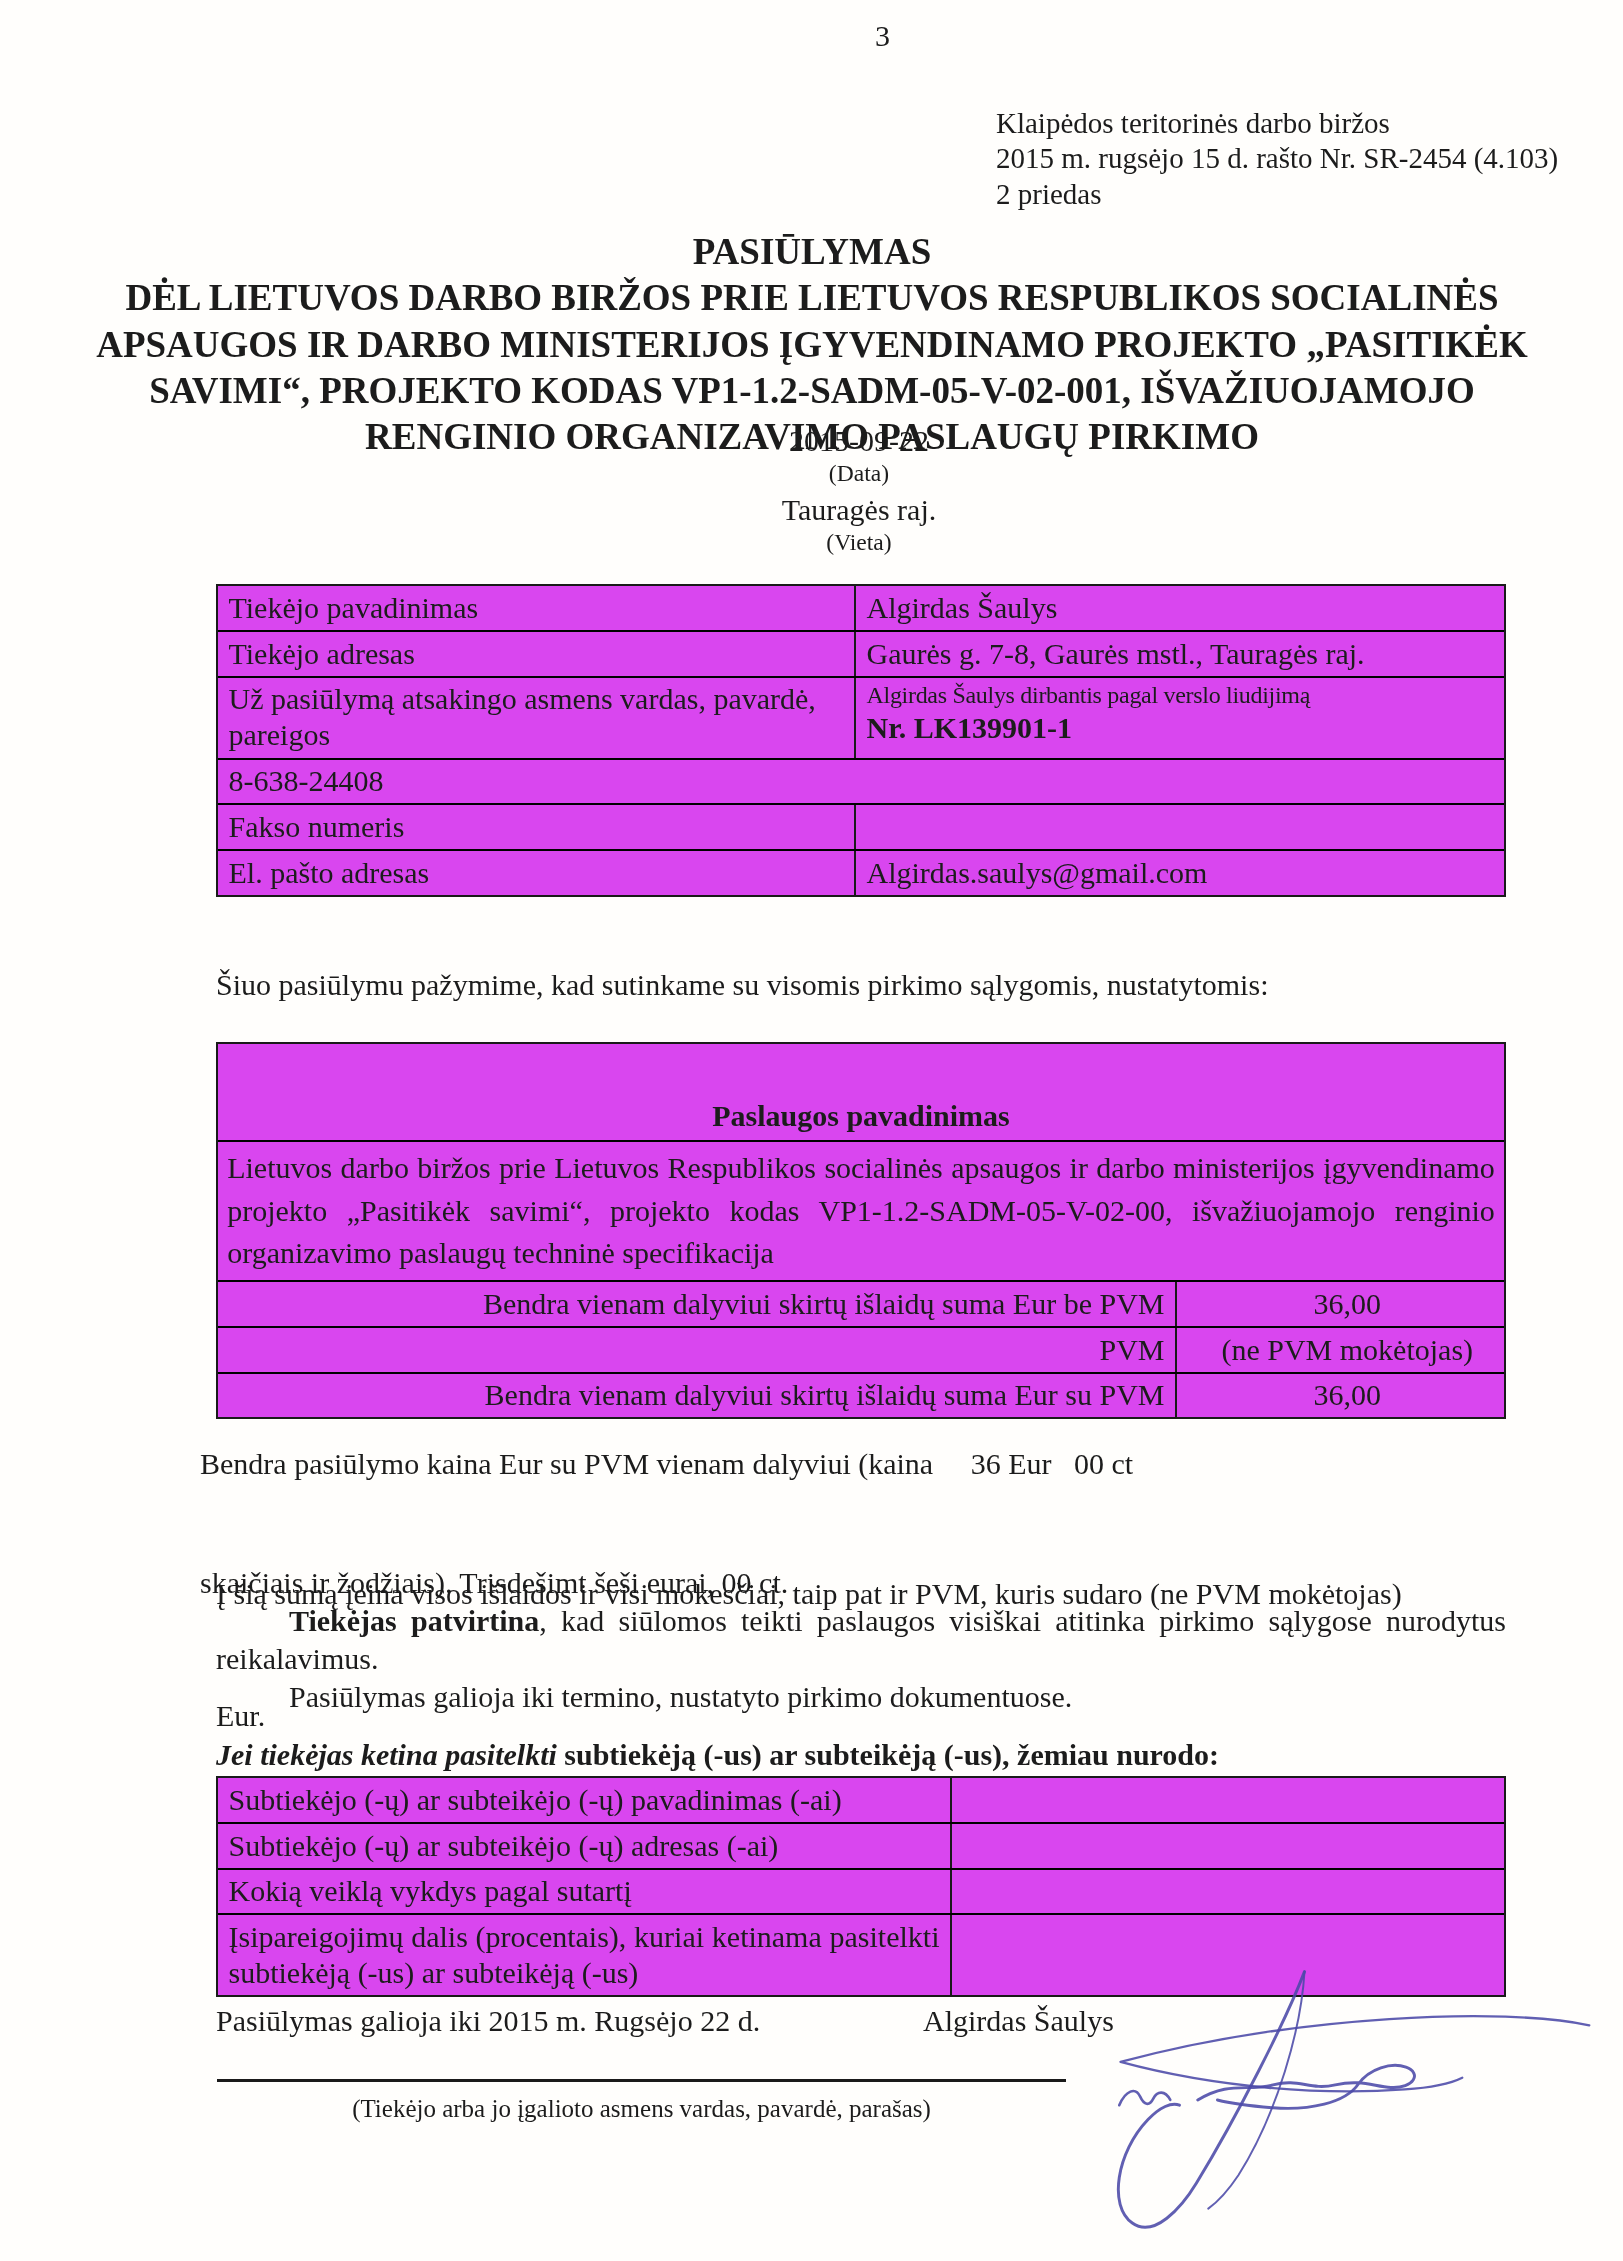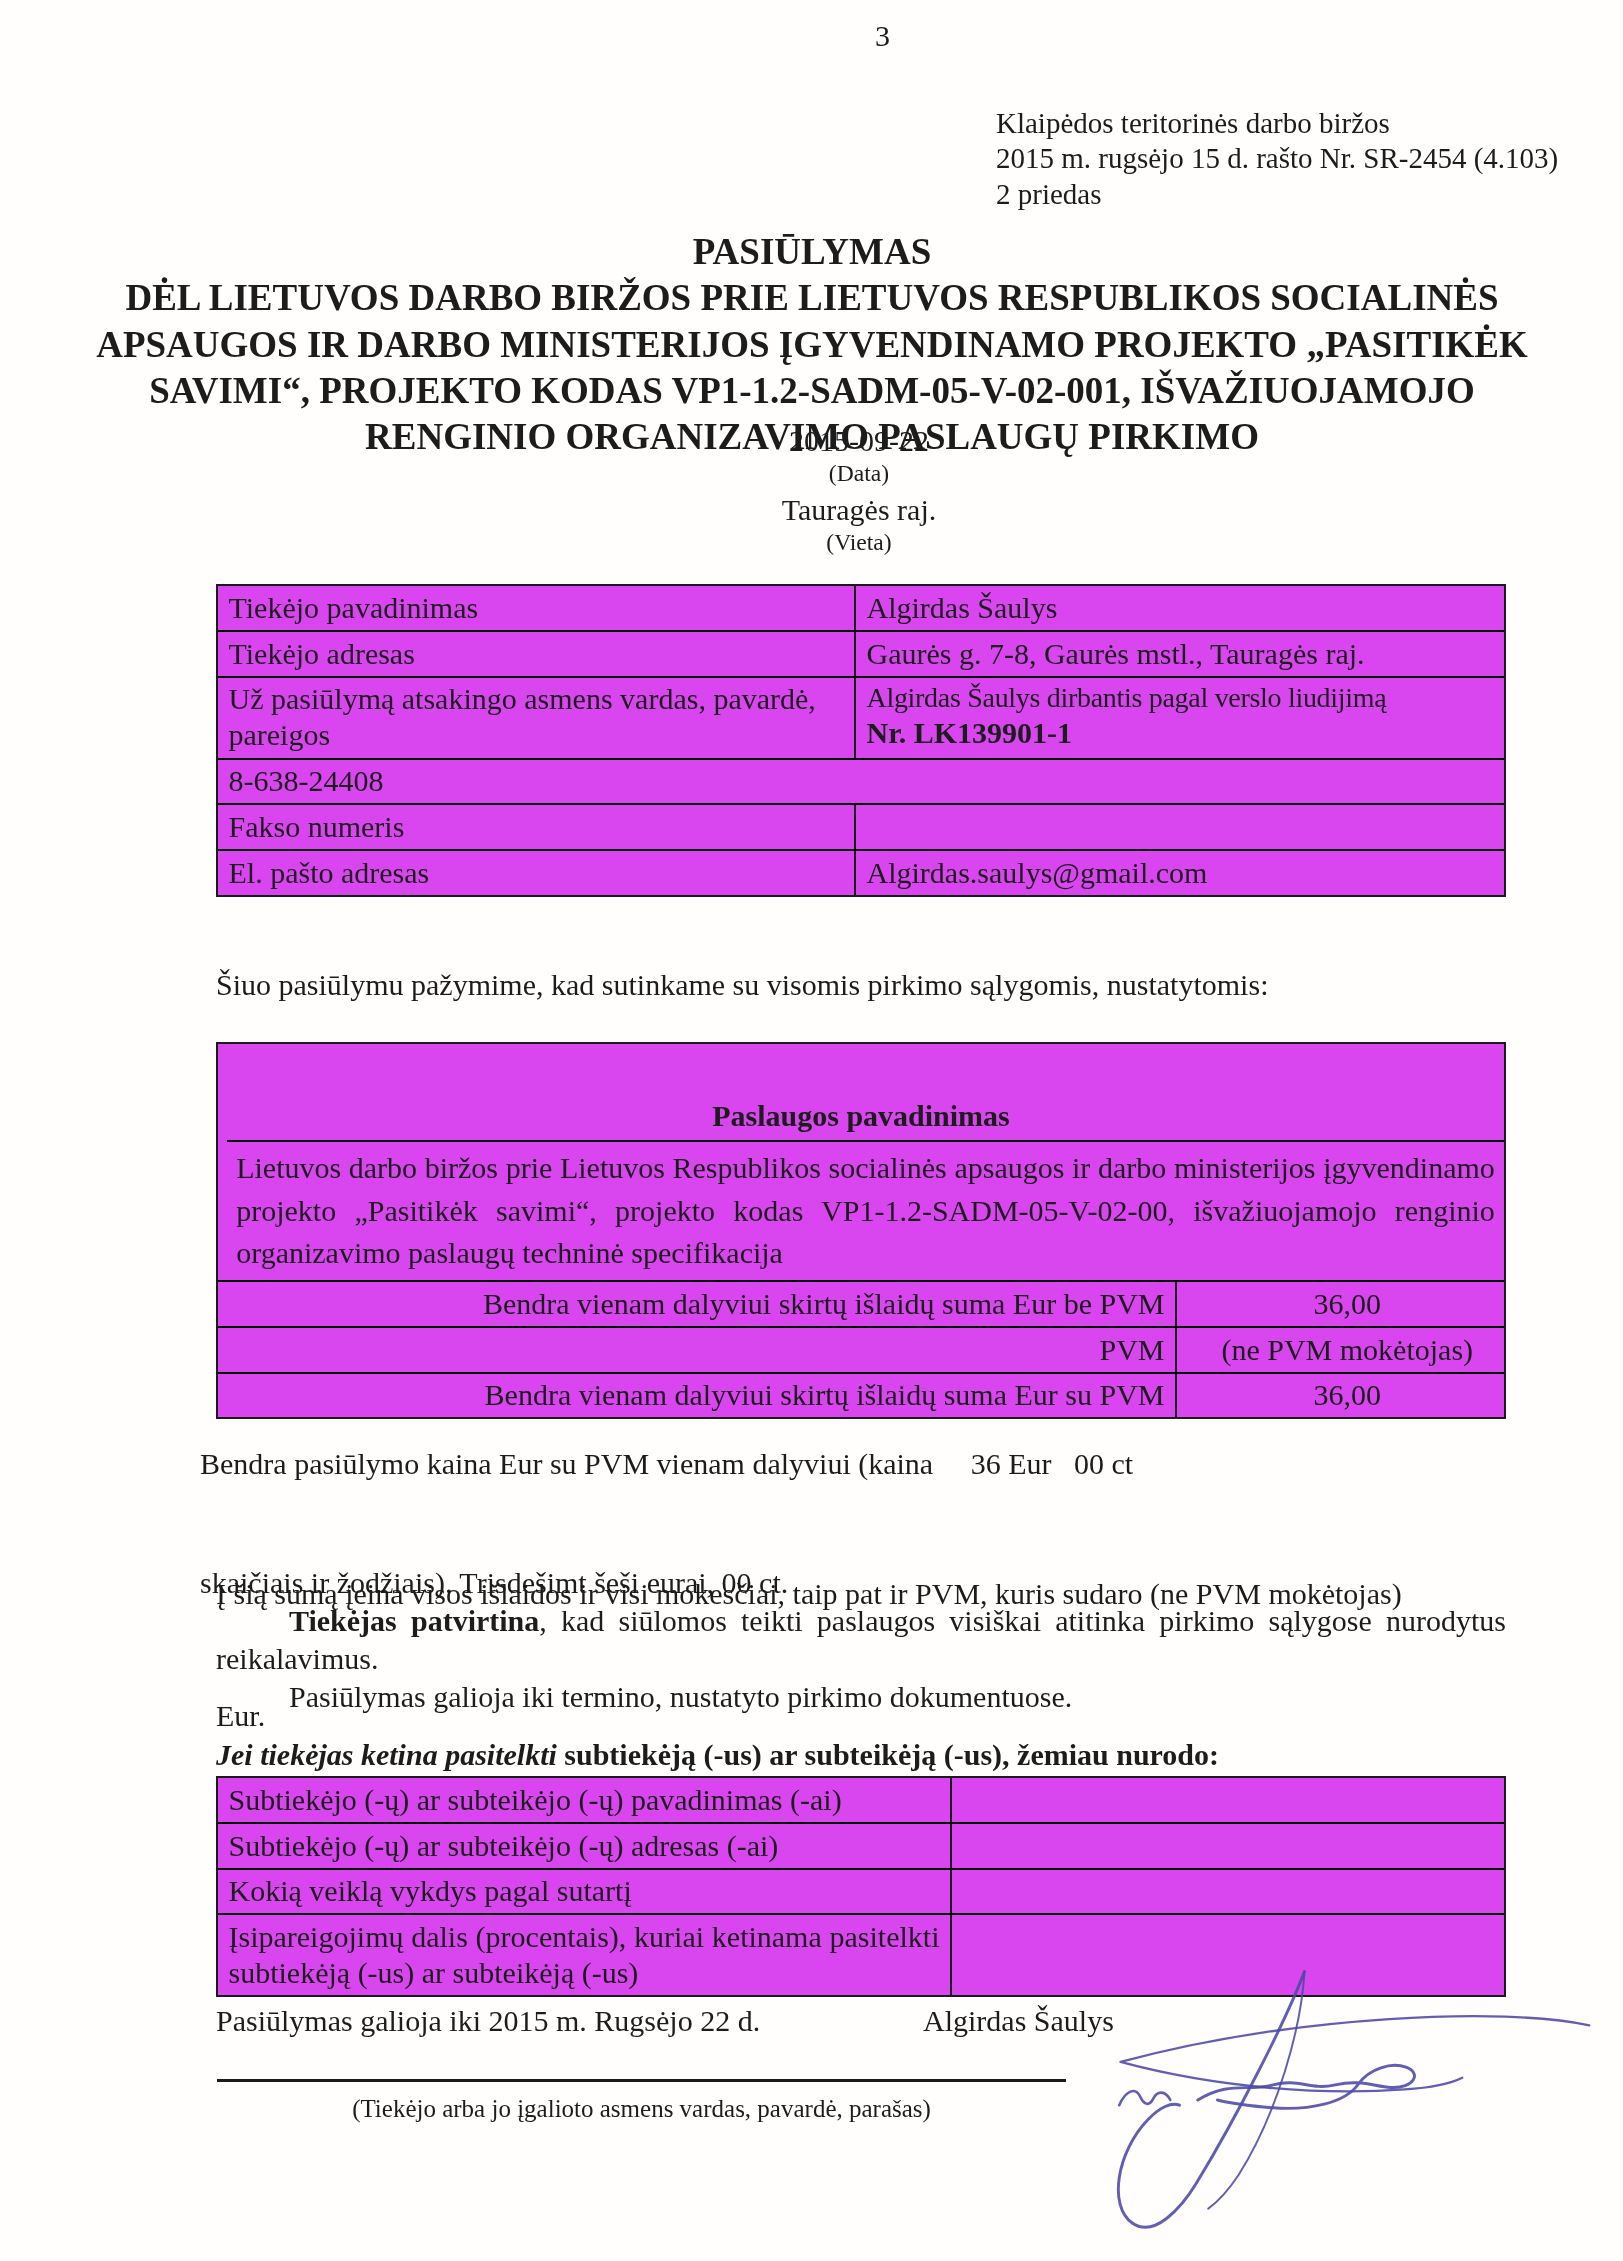--- a/index.html
+++ b/index.html
@@ -36,29 +36,29 @@
   .trow { display: flex; align-items: stretch; }
   .tcell { padding: 3.9px 10.5px; line-height: 1.2; }
   .lbl { border-right: 2px solid #1a1a1a; }
   .rh-s { min-height: 41px; }
   .rh-d { min-height: 82px; }
 
   .t1 { top: 584px; left: 216px; width: 1290px; }
   .t1 .lbl { width: 638px; flex: 0 0 638px; }
   .t1 .val { flex: 1 1 auto; }
   .t1 .val .line { display: block; }
-  .t1 .tight { font-size: 28px; letter-spacing: -0.3px; white-space: nowrap; }
+  .t1 .tight { font-size: 24px; letter-spacing: -0.3px; white-space: nowrap; }
   .t1 .bold-line { font-weight: bold; }
 
   .para1 { top: 898px; left: 216px; width: 1292px; white-space: pre-wrap; line-height: 1.16; }
   .para1 .item { padding-left: 34px; }
 
   .t2 { top: 1042px; left: 216px; width: 1290px; }
   .t2-header { text-align: center; font-weight: bold; padding: 5.9px 10.5px; min-height: 42px; margin-top: 48px; }
-  .t2-desc { padding: 5.2px 9.2px; line-height: 1.42; text-align: justify; min-height: 131px; margin-left: 9px; }
+  .t2-desc { padding: 5.2px 9.2px; line-height: 1.42; text-align: justify; min-height: 131px; }
   .t2 .lbl { width: 959px; flex: 0 0 959px; text-align: right; }
   .t2 .val { flex: 1 1 auto; text-align: center; padding-left: 24px; }
 
   .price-summary { top: 1364px; left: 200px; width: 1178px; white-space: pre-wrap; line-height: 1.33; }
   .vat-note { top: 1493px; left: 216px; width: 1302px; white-space: pre-wrap; line-height: 1.35; }
 
   .confirmation { top: 1602px; left: 216px; width: 1290px; }
   .confirmation p { margin: 0; text-align: justify; text-indent: 73px; line-height: 1.26; }
   .confirmation .lead-bold { font-weight: bold; }
 

